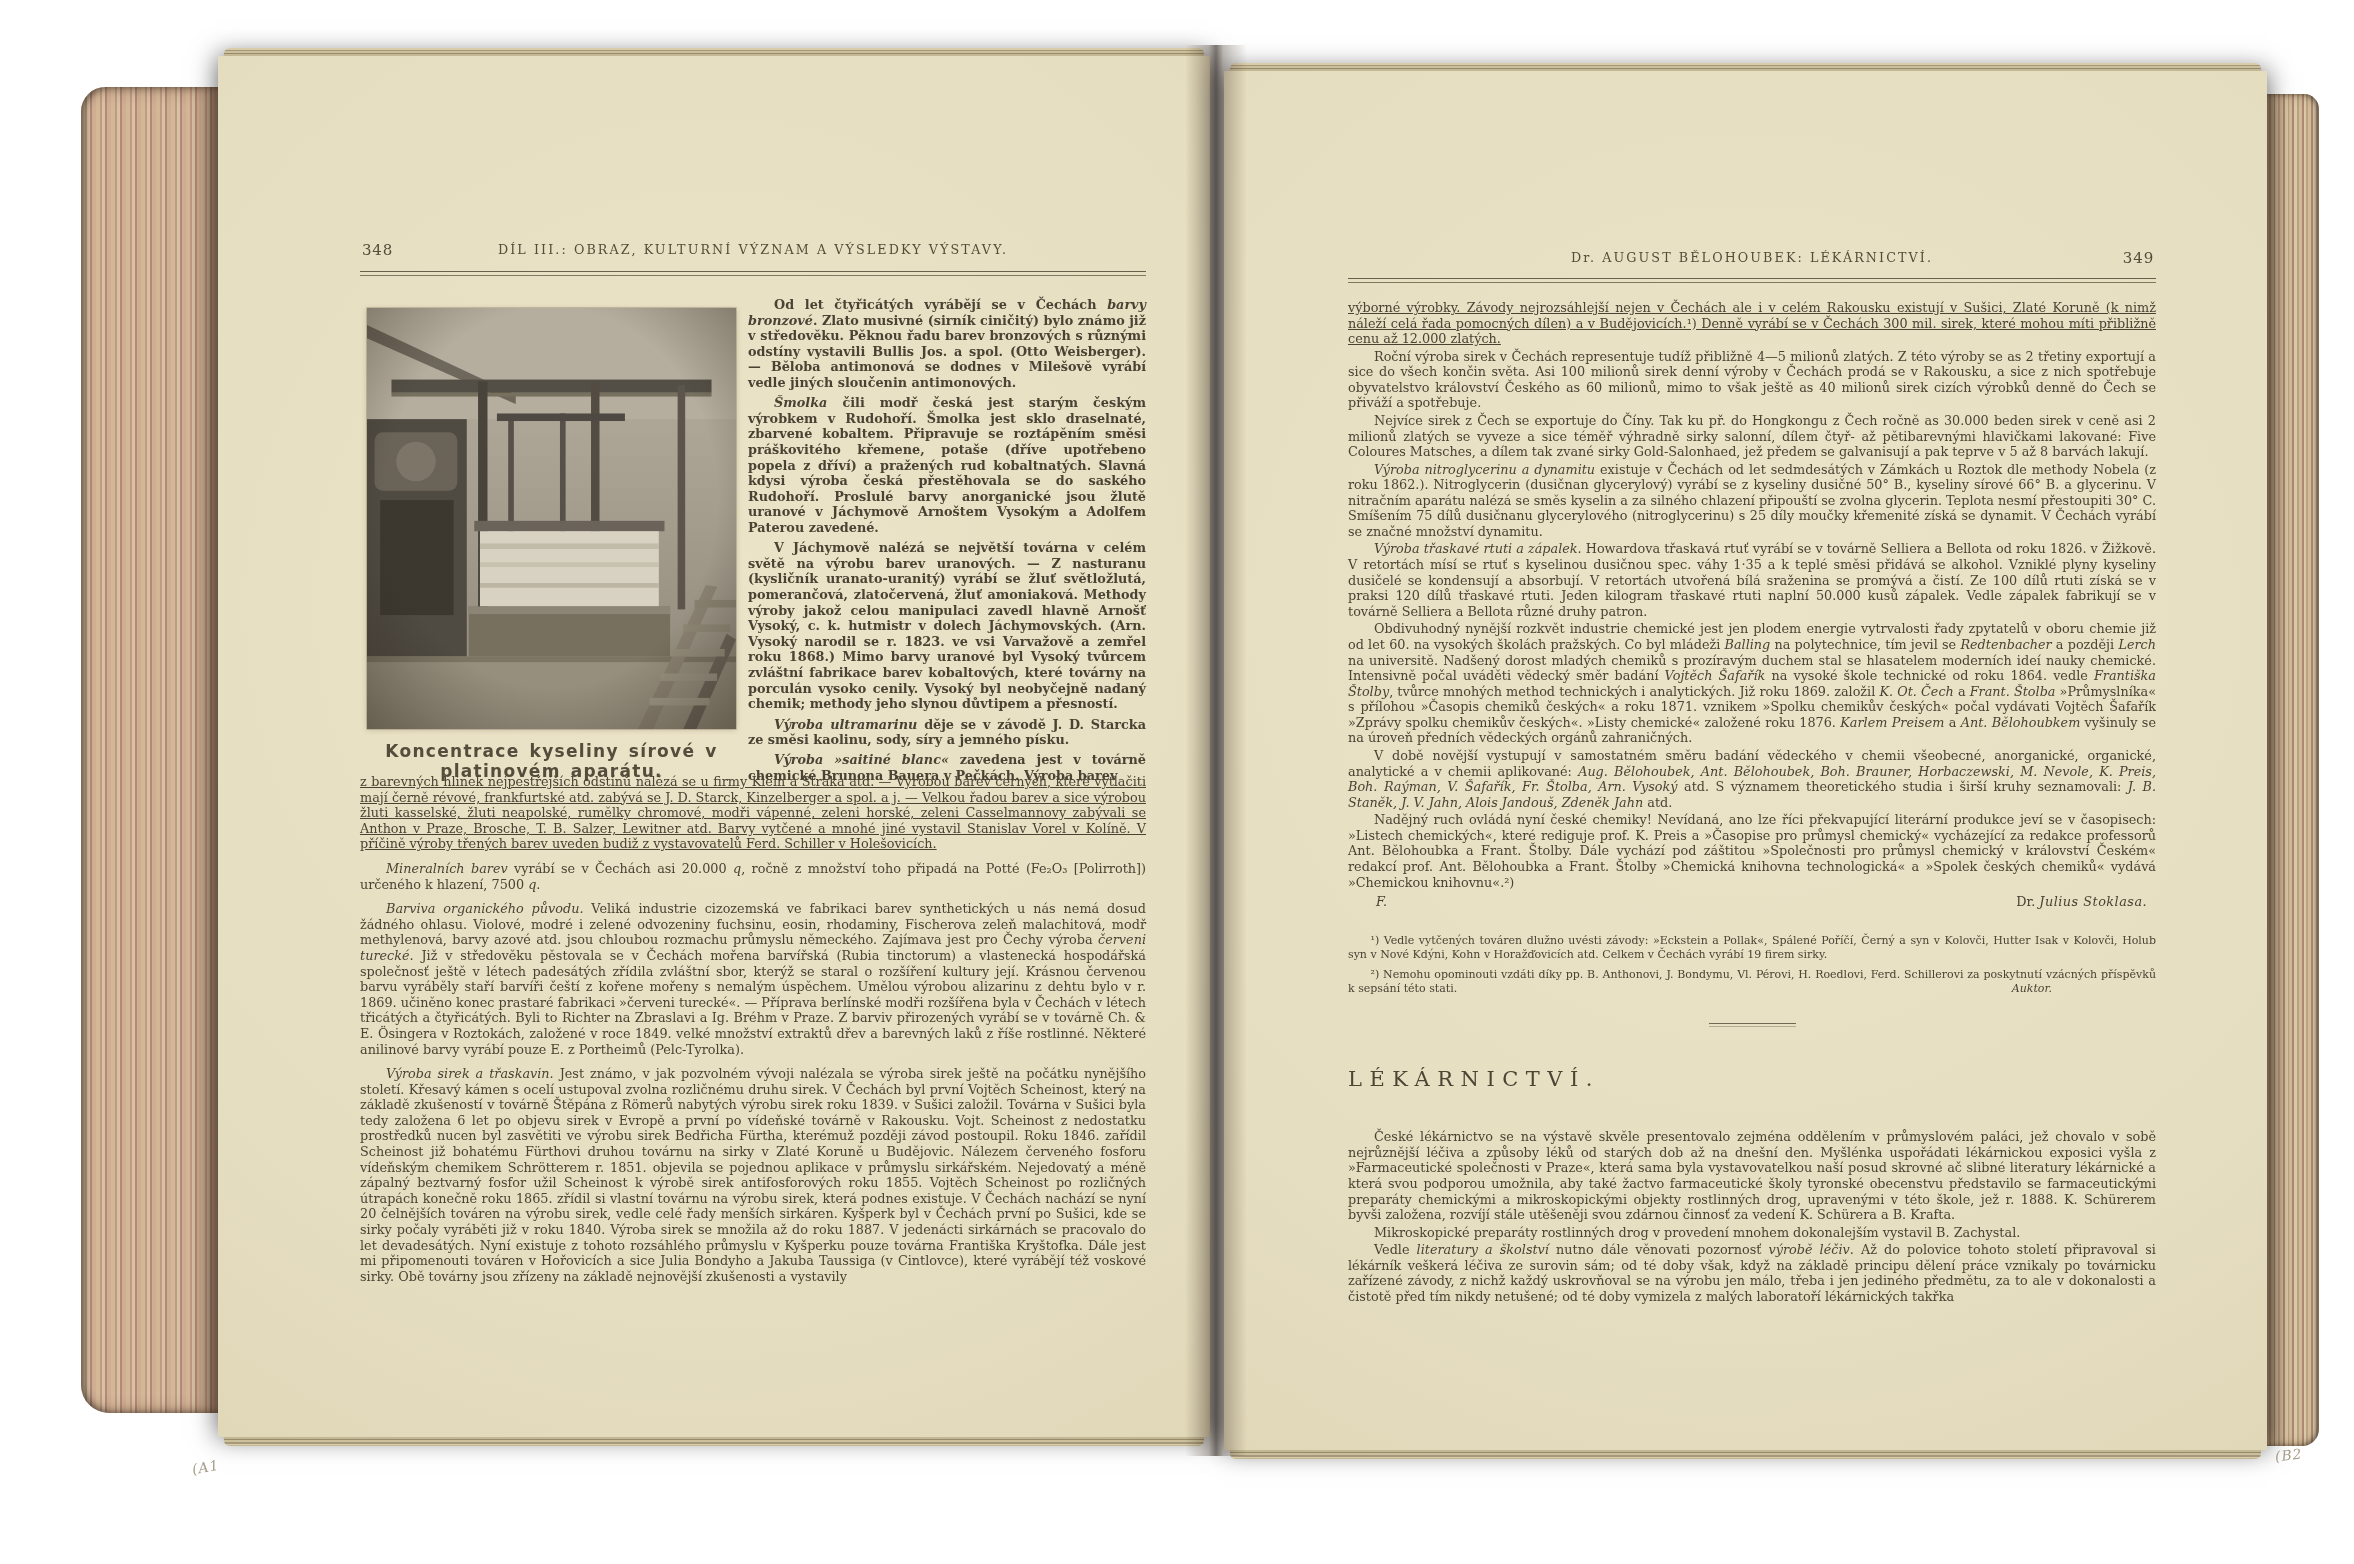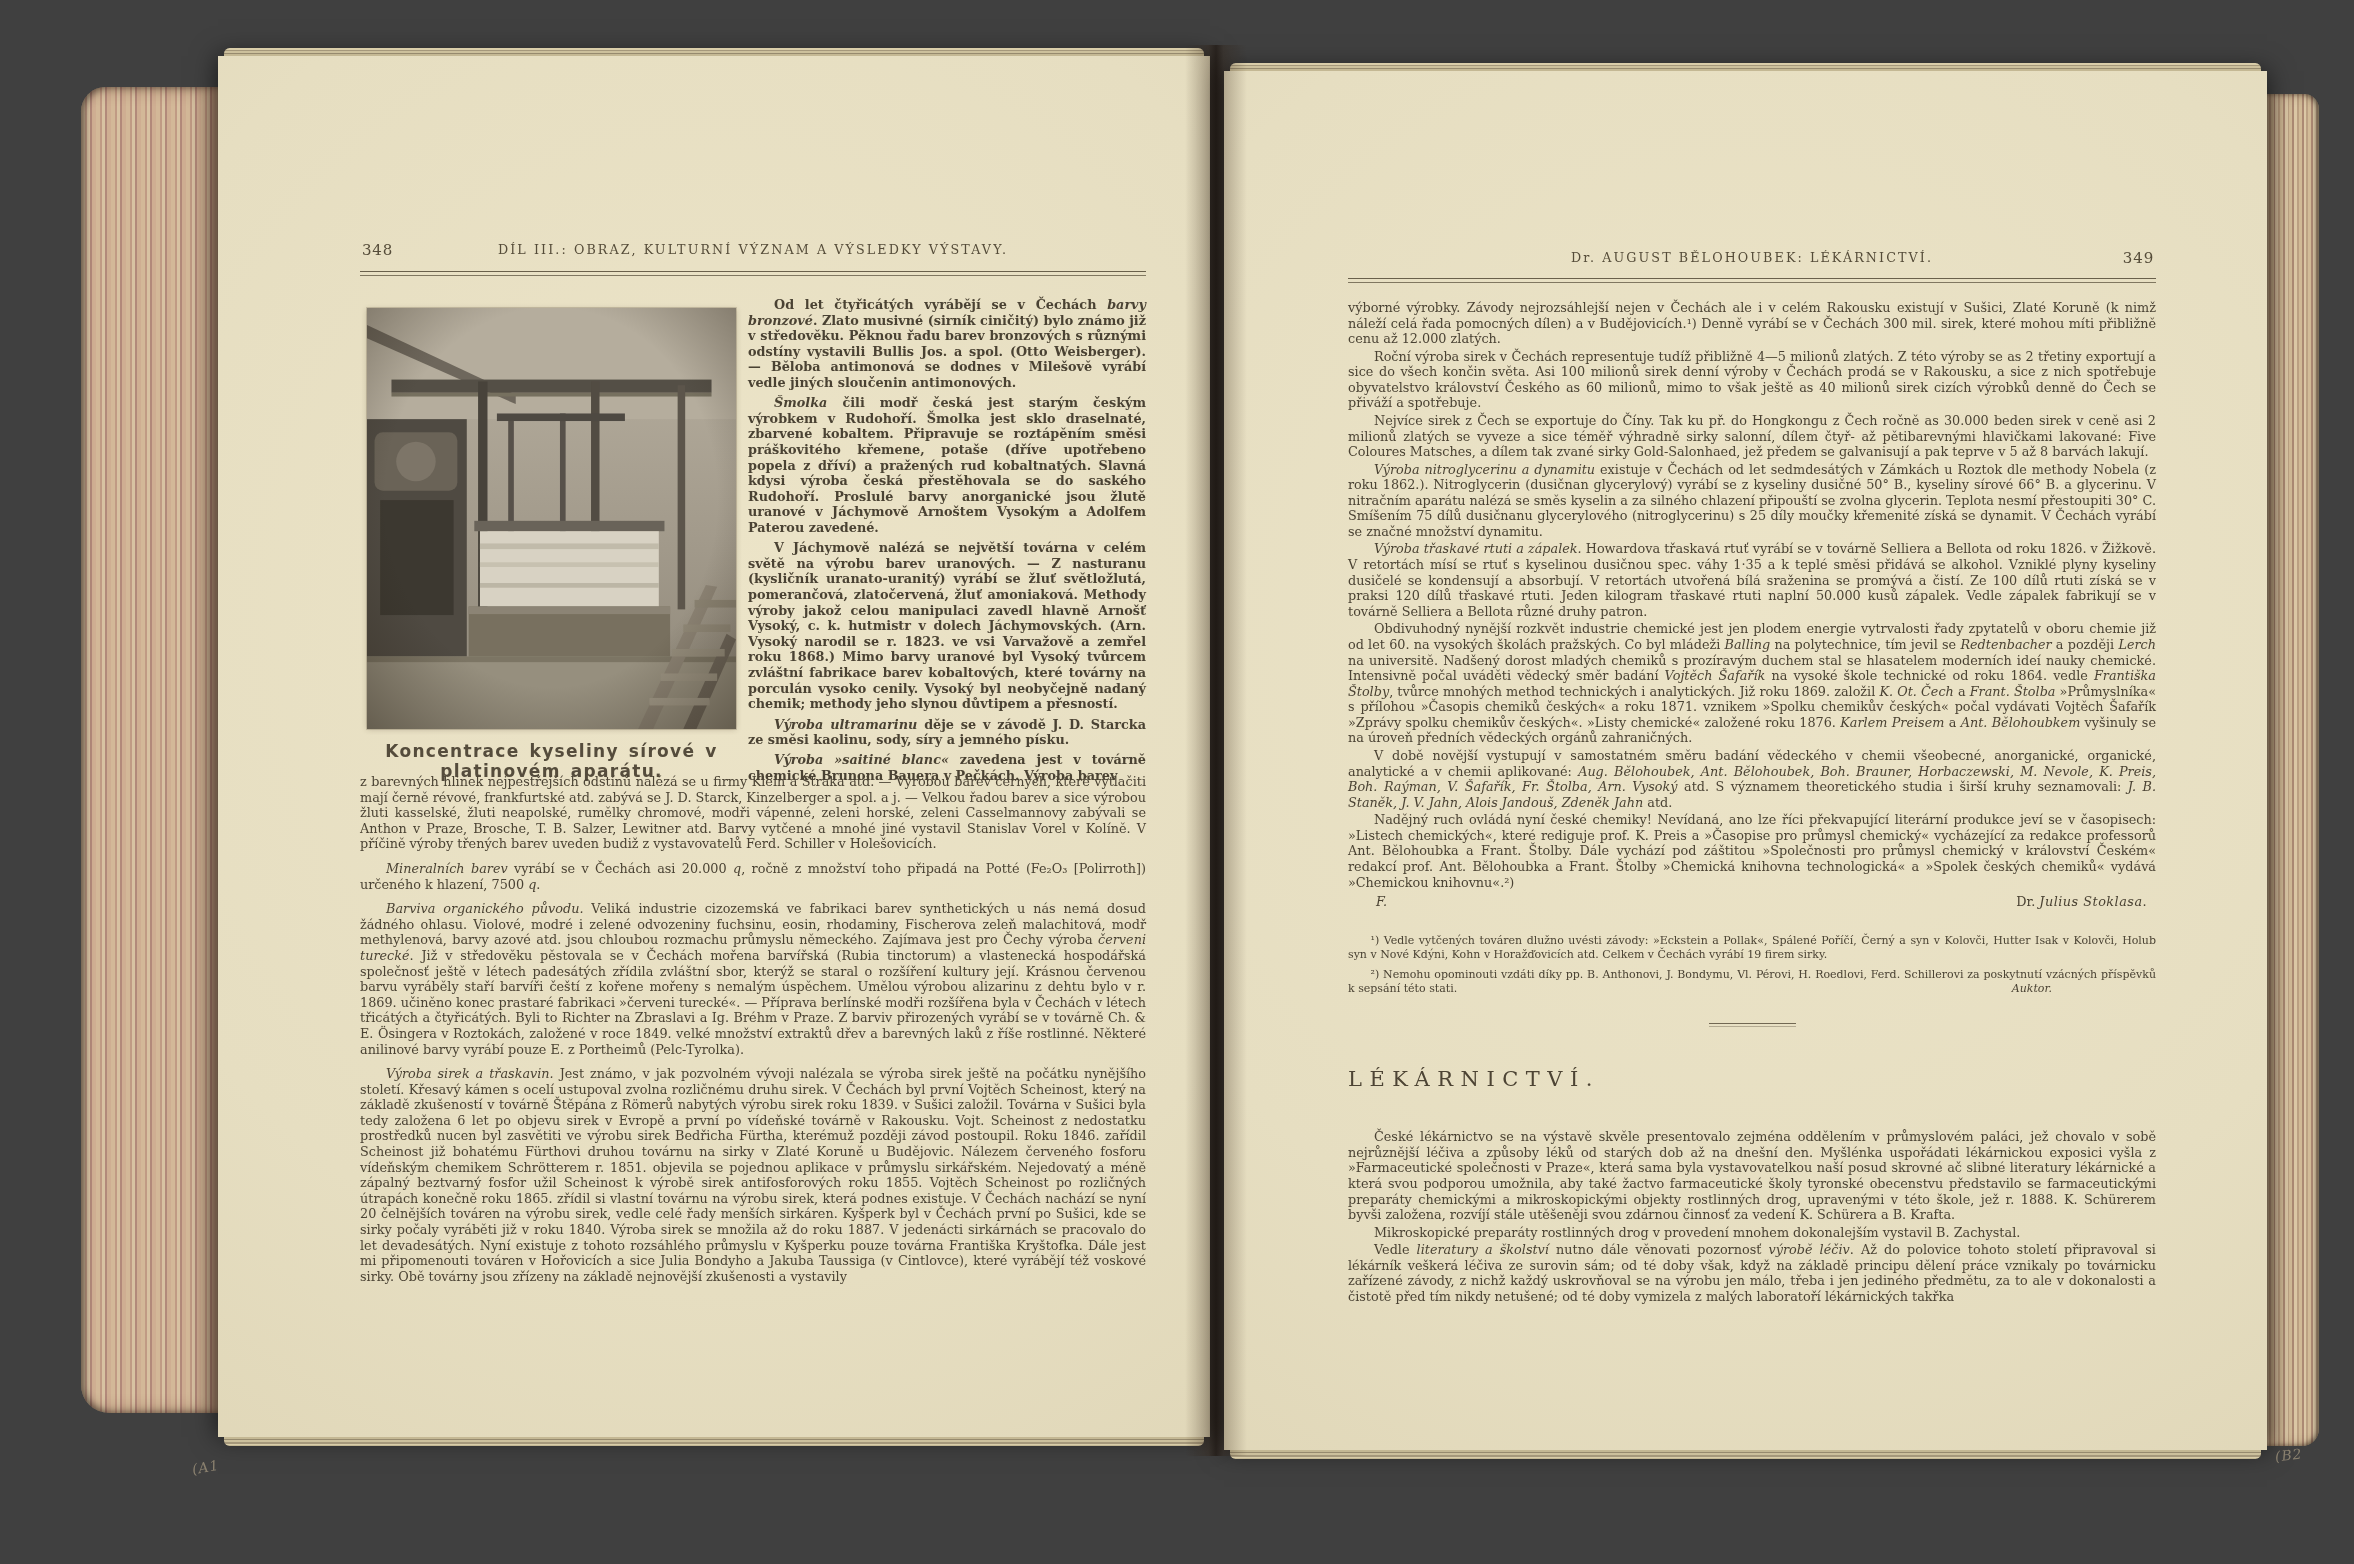--- a/index.html
+++ b/index.html
@@ -1,16 +1,16 @@
 <!DOCTYPE html>
 <html style="font-size:15px"><head>
 <meta charset="utf-8">
 <style>
   html,body{margin:0;padding:0;background:#070605;}
-  .stage{position:relative;width:2354px;height:1564px;background:#404040;overflow:hidden;
+  .stage{position:relative;width:2354px;height:1564px;background:#ffffff;overflow:hidden;
          font-family:"DejaVu Serif","Liberation Serif",serif;color:#4a4233;}
 
   
   .edge-left{position:absolute;left:81px;top:87px;width:140px;height:1326px;
     border-radius:24.5px 0 0 28px;
     background:repeating-linear-gradient(90deg,#d3b898 0 3.8px,#c09a84 3.8px 5.6px,#d8c2a2 5.6px 9.4px,#b2897a 9.4px 11.3px,#cfae92 11.3px 15px);
     box-shadow:inset -13px 0 17px rgba(70,40,25,.45), inset 3.8px 0 7.5px rgba(0,0,0,.5);}
   .edge-right{position:absolute;left:2266px;top:94px;width:53px;height:1352px;
     border-radius:0 15px 17px 0;
     background:repeating-linear-gradient(90deg,#dcc8a6 0 2.8px,#bca183 2.8px 4.7px,#d2bb97 4.7px 7.5px,#ac8a74 7.5px 9.4px);
@@ -38,21 +38,21 @@
   .running-title{display:block;text-align:center;font-size:12.7px;letter-spacing:2.1px;color:#554c39;}
   .page-num{position:absolute;top:-0.9px;font-size:15px;color:#554c39;letter-spacing:0.9px;}
   .page-num.left{left:1.9px;}  .page-num.right{right:1.9px;}
   .head-rule{position:absolute;height:2.8px;border-top:1.9px solid rgba(84,74,55,.85);border-bottom:0.9px solid rgba(84,74,55,.7);}
   .page-left .head-rule{left:142px;top:215px;width:786px;}
   .page-right .head-rule{left:124px;top:207px;width:808px;}
 
   
   .txt{font-size:12.8px;line-height:15.6px;text-align:justify;}
   .txt p{margin:0;text-indent:26px;}
-  .txt p.noindent{text-indent:0;}
+  .txt p.noindent{text-indent:0;text-decoration:underline;}
   .col-text{position:absolute;left:530px;top:241px;width:398px;font-weight:bold;}
   .col-text p + p{margin-top:4.7px;}
   .full-text{position:absolute;left:142px;top:718px;width:786px;}
   .full-text p + p{margin-top:9px;}
 
   
   .photo{position:absolute;left:149px;top:252px;width:369px;height:421px;
     box-shadow:0 0 0 0.9px rgba(90,78,58,.25), 0 0.9px 5.6px rgba(60,45,25,.25);}
   .photo svg{display:block;width:100%;height:100%;}
   .photo-caption{position:absolute;left:149px;top:685px;width:369px;text-align:center;

